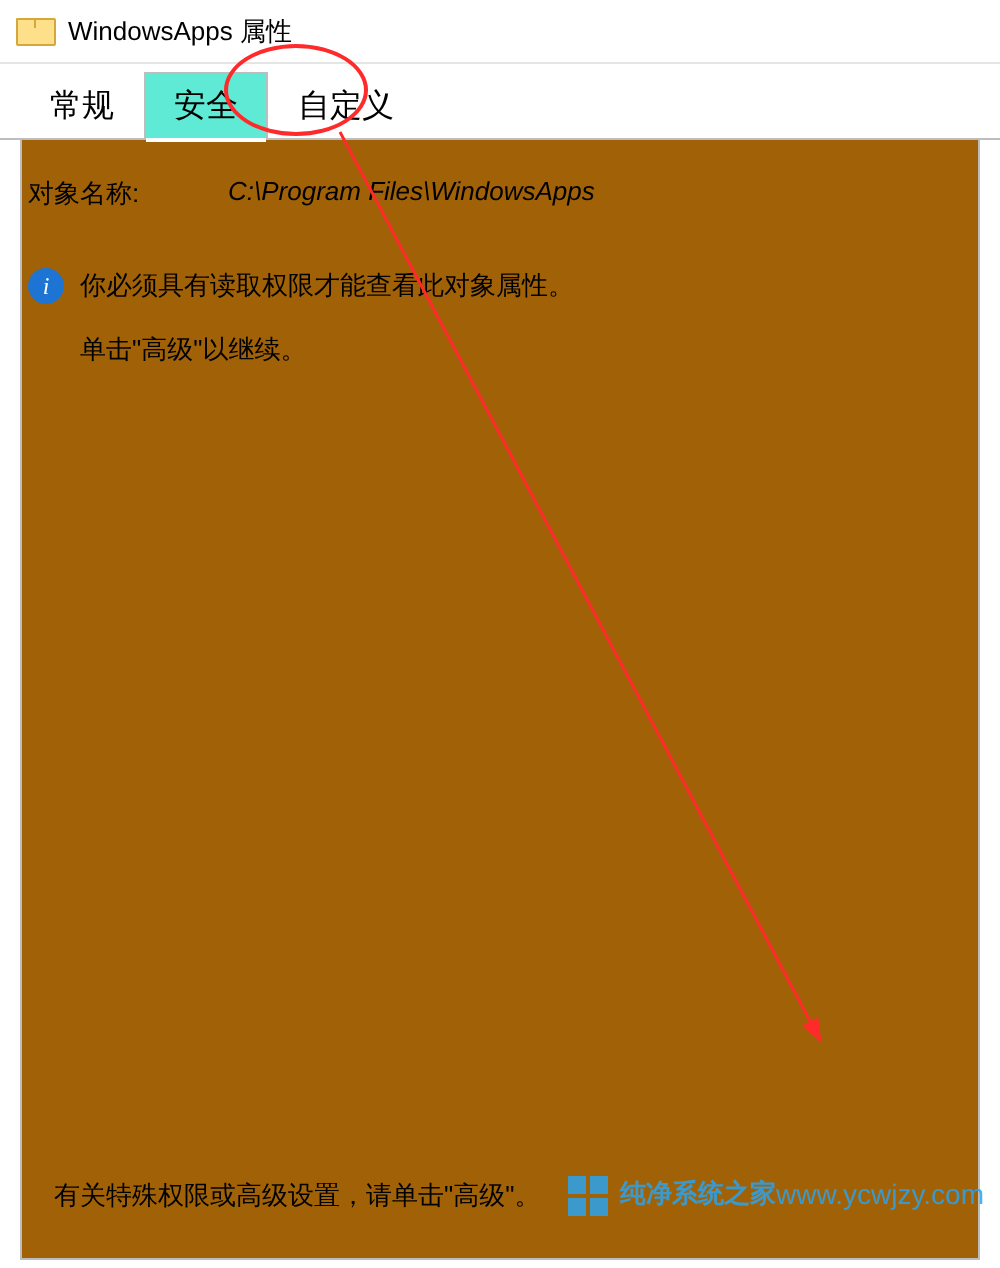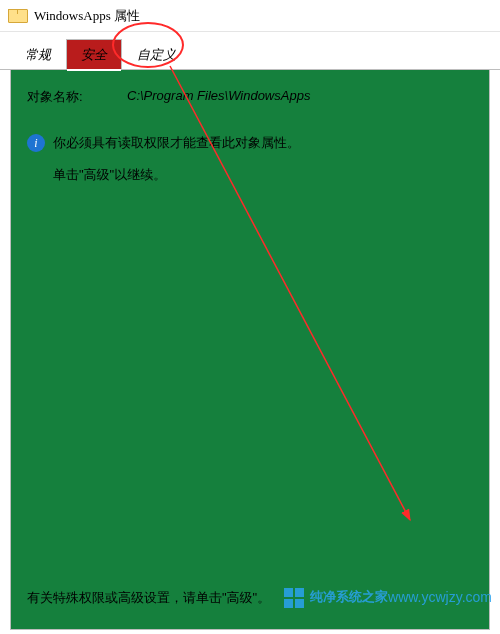--- a/index.html
+++ b/index.html
@@ -12,21 +12,20 @@
       position: relative;
       overflow: hidden;
     }
     .titlebar {
       height: 32px;
       display: flex;
       align-items: center;
       padding: 0 8px;
       border-bottom: 1px solid #e5e5e5;
       background: #fff;
-      font-family: Liberation Serif, serif;
     }
     .titlebar-icon {
       width: 18px;
       height: 14px;
       margin-right: 8px;
       position: relative;
     }
     .titlebar-icon::before {
       content: "";
       position: absolute;
@@ -56,50 +55,49 @@
     }
     .tabstrip::after {
       content: "";
       position: absolute;
       left: 0; right: 0; bottom: 0;
       height: 1px;
       background: #bdbdbd;
     }
     .tab {
       padding: 6px 14px;
-      font-size: 13px;
+      font-size: 16px;
       color: #000;
       border: 1px solid transparent;
       border-bottom: none;
       cursor: default;
       position: relative;
       z-index: 1;
-      font-style: italic;
     }
     .tab.active {
       border-color: #bdbdbd;
-      background: #b91c1c;
+      background: #5eead4;
       z-index: 2;
     }
     .tab.active::after {
       content: "";
       position: absolute;
       left: 0; right: 0; bottom: -1px;
       height: 2px;
       background: #fff;
     }
     .tabpanel {
       border-left: 1px solid #bdbdbd;
       border-right: 1px solid #bdbdbd;
       border-bottom: 1px solid #bdbdbd;
       margin: 0 10px 22px 10px;
       height: 560px;
-      padding: 18px 16px;
-      position: relative;
-      background: #15803d;
+      padding: 18px 3px;
+      position: relative;
+      background: #a16207;
     }
     .row { display: flex; margin-bottom: 28px; }
     .label { width: 100px; color: #000; }
     .value { color: #000; font-style: italic; }
     .info-row { display: flex; align-items: flex-start; margin-bottom: 14px; }
     .info-icon {
       width: 18px; height: 18px;
       border-radius: 50%;
       background: #1e74d2;
       color: #fff;

